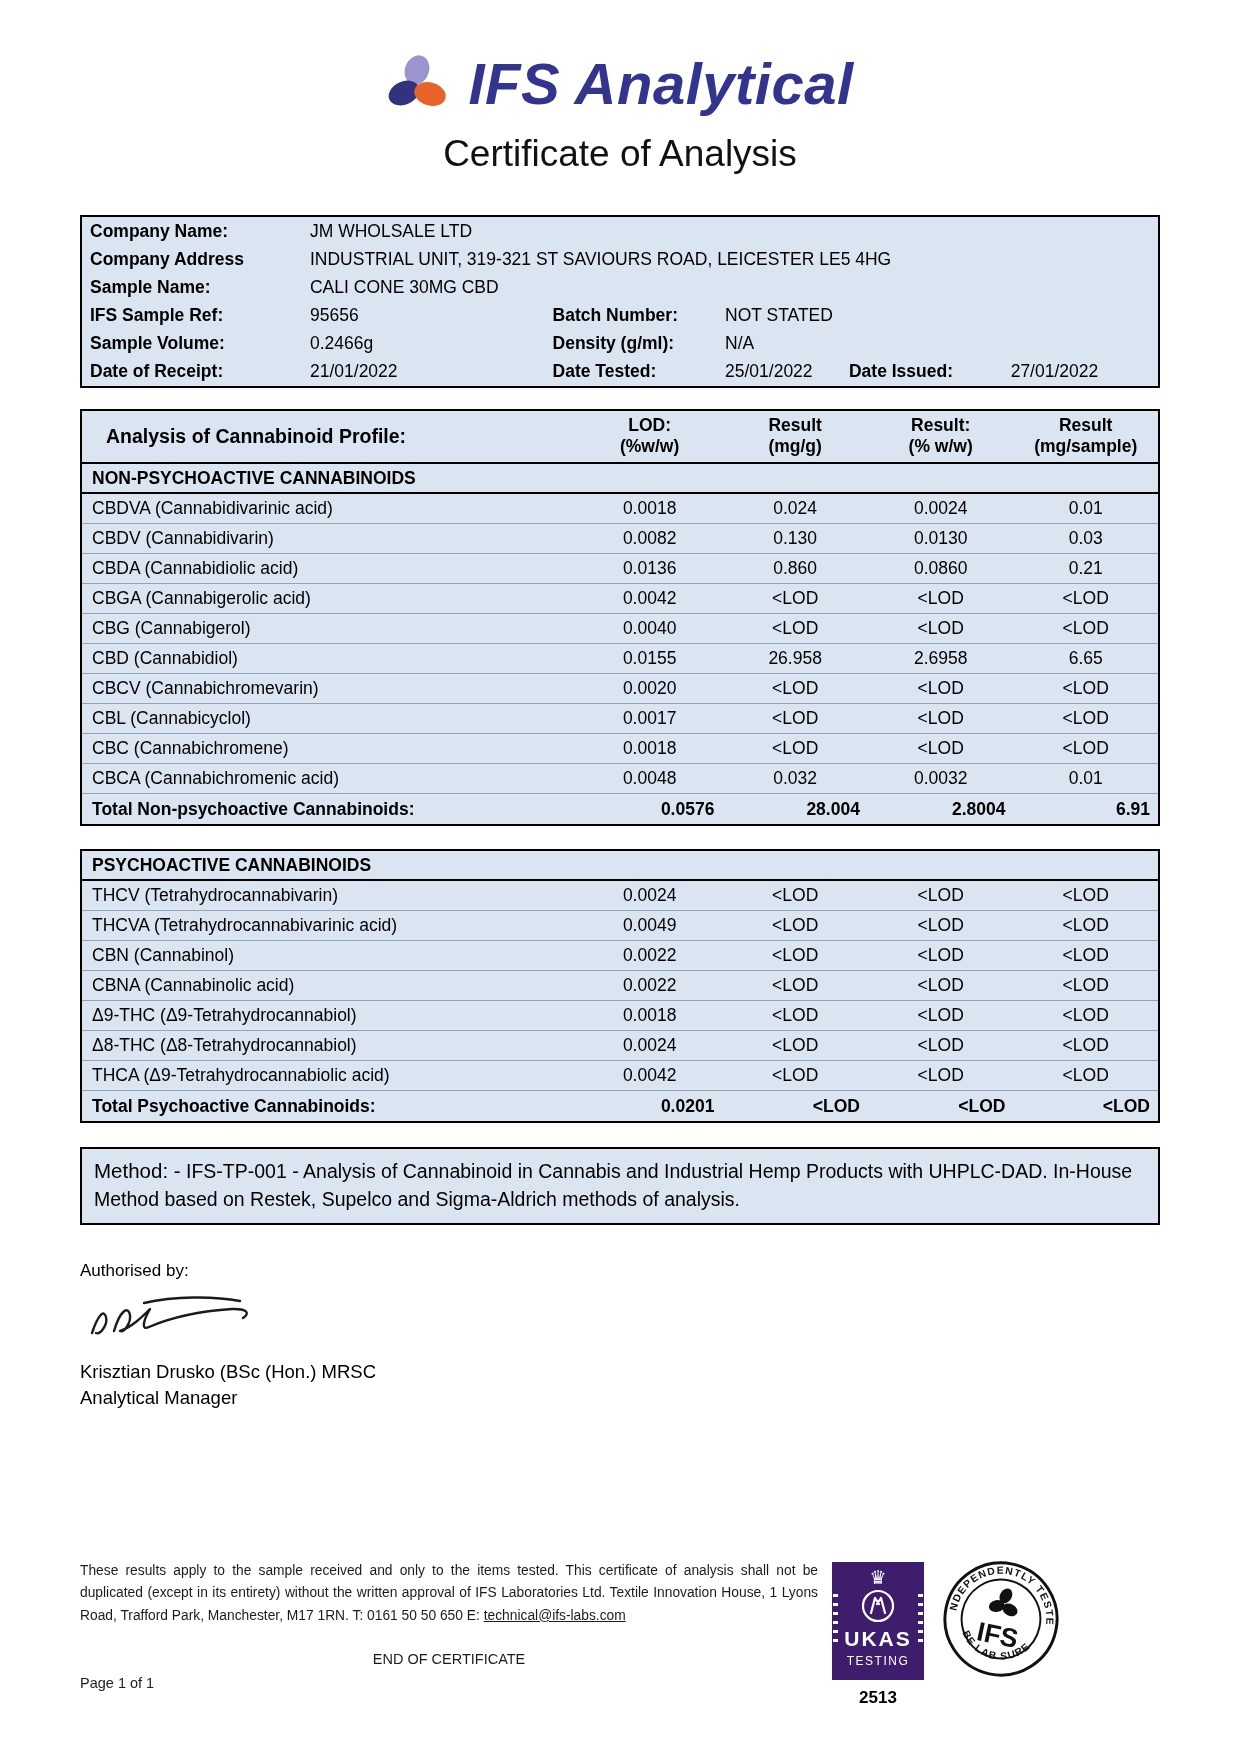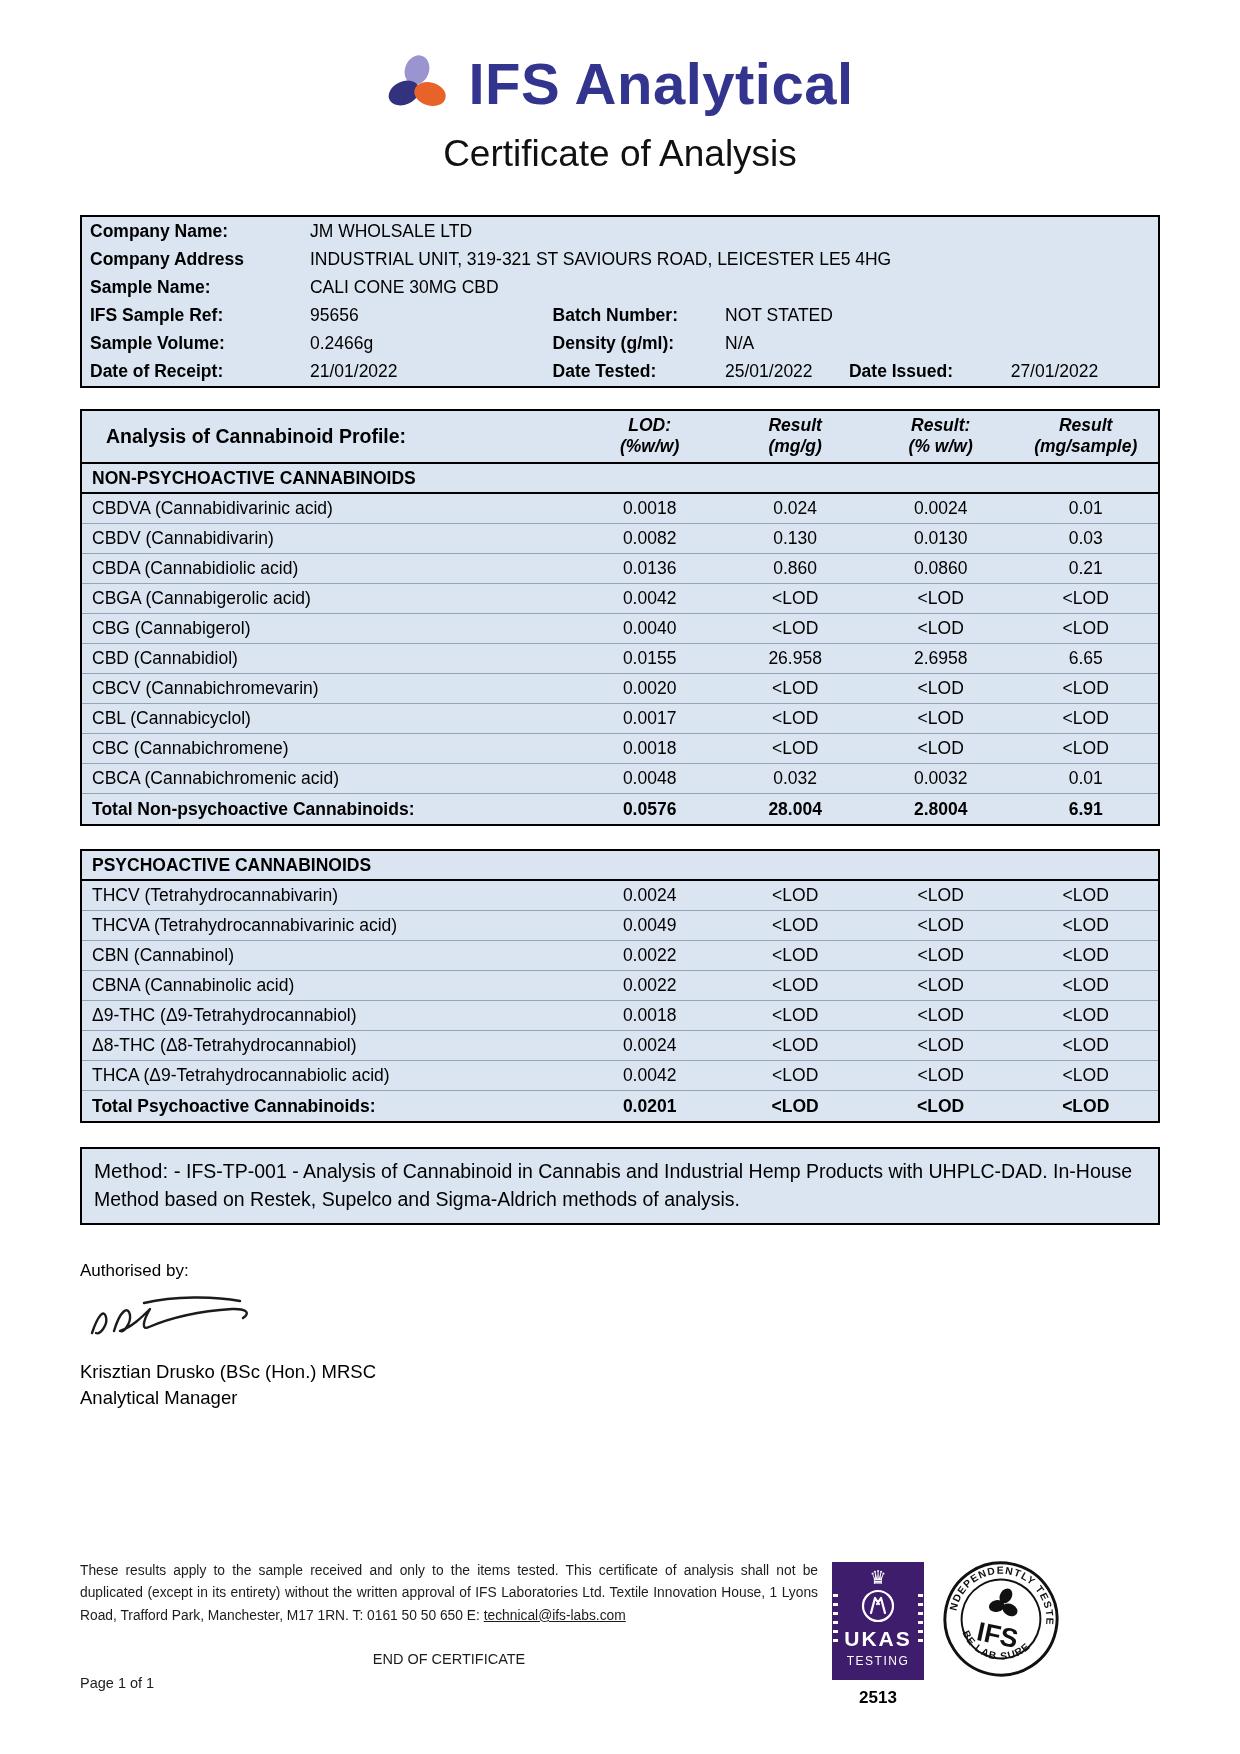--- a/index.html
+++ b/index.html
@@ -6,21 +6,21 @@
   html,body { margin:0; padding:0; background:#ffffff; }
   .page {
     position:relative; width:1240px; height:1754px; margin:0 auto;
     background:#fff; color:#000;
     font-family:"Liberation Sans", sans-serif; overflow:hidden;
   }
   .content { padding:50px 80px 0 80px; }
 
   
   .brand-row { display:flex; justify-content:center; align-items:center; gap:16px; }
-  .brand-name { font-size:58px; font-weight:bold; color:#33348e; letter-spacing:0.5px; }
+  .brand-name { font-size:58px; font-weight:bold; color:#33348e; letter-spacing:0.5px;font-style:italic; }
   .doc-title { text-align:center; font-size:37px; font-weight:400; margin-top:16px; color:#111; }
 
   
   table { border-collapse:collapse; }
   .info-table {
     width:100%; margin-top:40px; border:2.5px solid #000; background:#dbe5f1;
     font-size:17.5px; table-layout:fixed;
   }
   .info-table td { padding:2.5px 8px; line-height:1.32; white-space:nowrap; overflow:hidden; }
   .info-table td.lbl { font-weight:bold; }
@@ -32,28 +32,28 @@
   .results-table {
     width:100%; border:2.5px solid #000; background:#dbe5f1;
     font-size:17.5px; table-layout:fixed;
   }
   .results-table.first { margin-top:21px; }
   .results-table.second { margin-top:23px; }
   .results-table col.name{width:46%} .results-table col.v{width:13.5%}
   .results-table th, .results-table td { padding:4px 8px; }
   tr.main-header th { border-bottom:2.5px solid #000; vertical-align:middle; }
   th.profile-title { text-align:left; font-size:19.5px; padding-left:24px; }
-  th.colhead { text-align:center; font-weight:bold; line-height:1.25;font-style:italic; }
+  th.colhead { text-align:center; font-weight:bold; line-height:1.25; }
   th.colhead span { display:block; }
   tr.section th {
     text-align:left; border-bottom:2.5px solid #000; padding:3.5px 10px; font-size:17.5px;margin-top:48px;
   }
   .results-table tbody td { border-bottom:1px solid #95a4b4; text-align:center; }
   .results-table tbody td:first-child { text-align:left; padding-left:10px; }
-  .results-table tfoot td { font-weight:bold; text-align:center; padding:4.5px 8px; }
+  .results-table tfoot td { font-weight:bold; text-align:right; padding:4.5px 8px; }
   .results-table tfoot td:first-child { text-align:left; padding-left:10px; }
 
   
   .method-box {
     margin-top:24px; border:2.5px solid #000; background:#dbe5f1;
     padding:7px 12px 9px 12px; font-size:19.5px; line-height:1.42;
   }
   .method-box .m-label { font-weight:normal; font-size:20.5px; }
 
   

